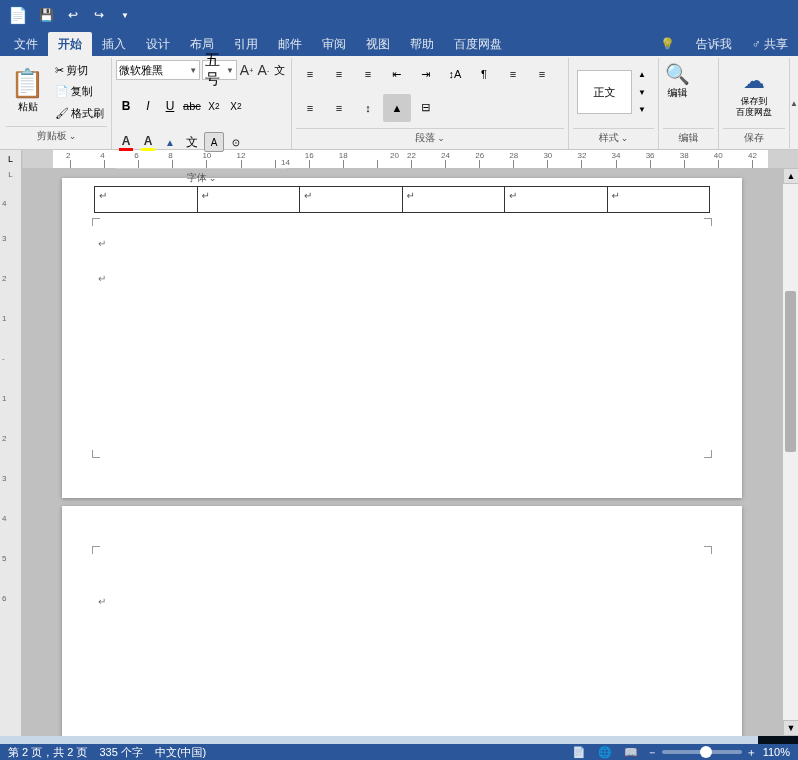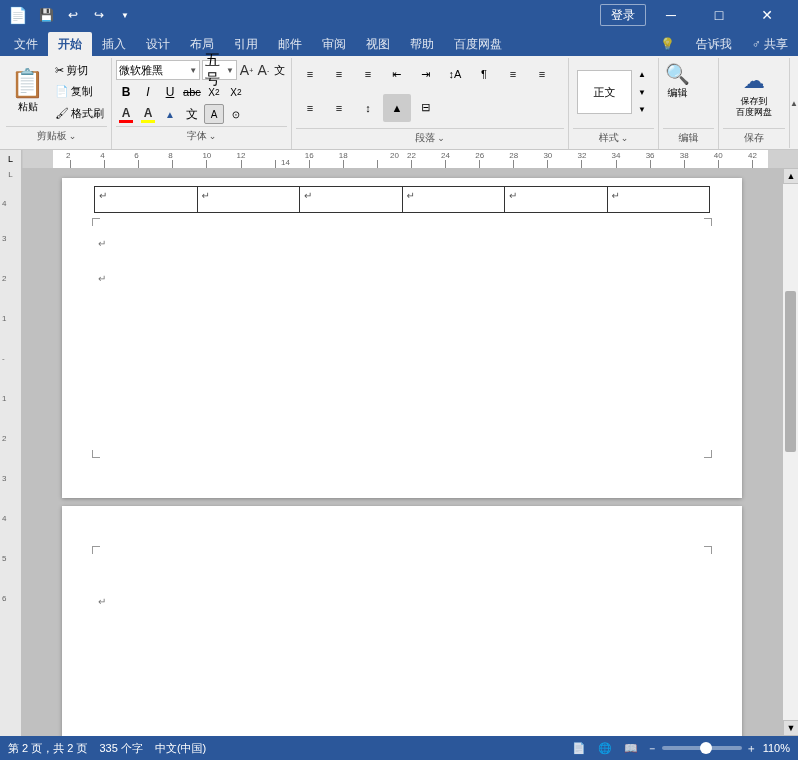--- a/index.html
+++ b/index.html
@@ -63,21 +63,21 @@
     .paste-icon { font-size: 28px; color: #2b579a; line-height: 1; }
     .paste-label { font-size: 10px; margin-top: 2px; }
     .clipboard-sub { display: flex; flex-direction: column; justify-content: space-around; }
     .small-btn {
       display: flex; align-items: center; gap: 2px; cursor: pointer; padding: 1px 3px;
       border-radius: 2px; font-size: 11px; white-space: nowrap;
     }
 
     
     .font-group { padding: 2px 4px; border-right: 1px solid #d0d0d0; min-width: 180px; }
-    .font-row { display: flex; align-items: center; gap: 2px; margin-bottom: 2px; }
+    .font-row { display: flex; align-items: center; gap: 2px; margin-bottom: 16px; }
     .font-select {
       height: 20px; border: 1px solid #c0c0c0; background: white; font-size: 11px;
       padding: 0 2px; cursor: pointer; display: flex; align-items: center; justify-content: space-between;
     }
     .font-name-select { width: 120px; }
     .font-size-select { width: 48px; }
     .select-arrow { font-size: 8px; color: #555; }
     .fmt-btn {
       width: 20px; height: 20px; display: flex; align-items: center; justify-content: center;
       cursor: pointer; border-radius: 2px; font-size: 12px; border: 1px solid transparent;
@@ -136,21 +136,21 @@
     .scrollbar-v {
       width: 16px; background: #f0f0f0; border-left: 1px solid #c0c0c0;
       display: flex; flex-direction: column;
     }
     .scrollbar-btn { width: 16px; height: 16px; background: #e0e0e0; display: flex; align-items: center; justify-content: center; cursor: pointer; font-size: 9px; border: 1px solid #c0c0c0; }
     .scrollbar-track { flex: 1; position: relative; }
     .scrollbar-thumb { position: absolute; top: 20%; left: 2px; right: 2px; height: 30%; background: #b0b0b0; border-radius: 2px; cursor: pointer; }
 
     
     .status-bar {
-      width: 100%; height: 24px; background: #2b579a; display: flex; align-items: center;
+      width: 100%; height: 16px; background: #2b579a; display: flex; align-items: center;
       justify-content: space-between; padding: 8px 8px; color: white; font-size: 11px;
       position: absolute; bottom: 0; left: 0;
     }
     .status-left { display: flex; align-items: center; gap: 12px; }
     .status-right { display: flex; align-items: center; gap: 6px; }
     .zoom-slider { display: flex; align-items: center; gap: 4px; }
     .zoom-track { width: 80px; height: 4px; background: rgba(255,255,255,0.4); border-radius: 2px; position: relative; cursor: pointer; }
     .zoom-thumb { position: absolute; left: 55%; top: -4px; width: 12px; height: 12px; background: white; border-radius: 50%; transform: translateX(-50%); }
     .view-btn { cursor: pointer; padding: 0 3px; opacity: 0.8; }
 
@@ -170,26 +170,20 @@
 
 <div style="position:absolute;right:0;top:56px;width:40px;height:704px;background:linear-gradient(180deg,#87ceeb 0%,#5a9fd4 25%,#2a6090 50%,#0a2a50 70%,#050f1a 90%);z-index:0;"></div>
 
 <div class="title-bar" style="position:relative;z-index:10;">
   <div class="title-bar-left">
     <span style="font-size:16px;margin-right:4px;">📄</span>
     <div class="qat-btn" title="保存">💾</div>
     <div class="qat-btn">↩</div>
     <div class="qat-btn">↪</div>
     <div class="qat-btn" style="font-size:8px;">▼</div>
-  </div>
-  <div class="title-bar-right">
-    <button class="signin-btn">登录</button>
-    <div class="title-btn">─</div>
-    <div class="title-btn">□</div>
-    <div class="title-btn close">✕</div>
   </div>
 </div>
 
 <div class="ribbon-tabs" style="position:relative;z-index:10;">
   <div class="ribbon-tab">文件</div>
   <div class="ribbon-tab active">开始</div>
   <div class="ribbon-tab">插入</div>
   <div class="ribbon-tab">设计</div>
   <div class="ribbon-tab">布局</div>
   <div class="ribbon-tab">引用</div>

